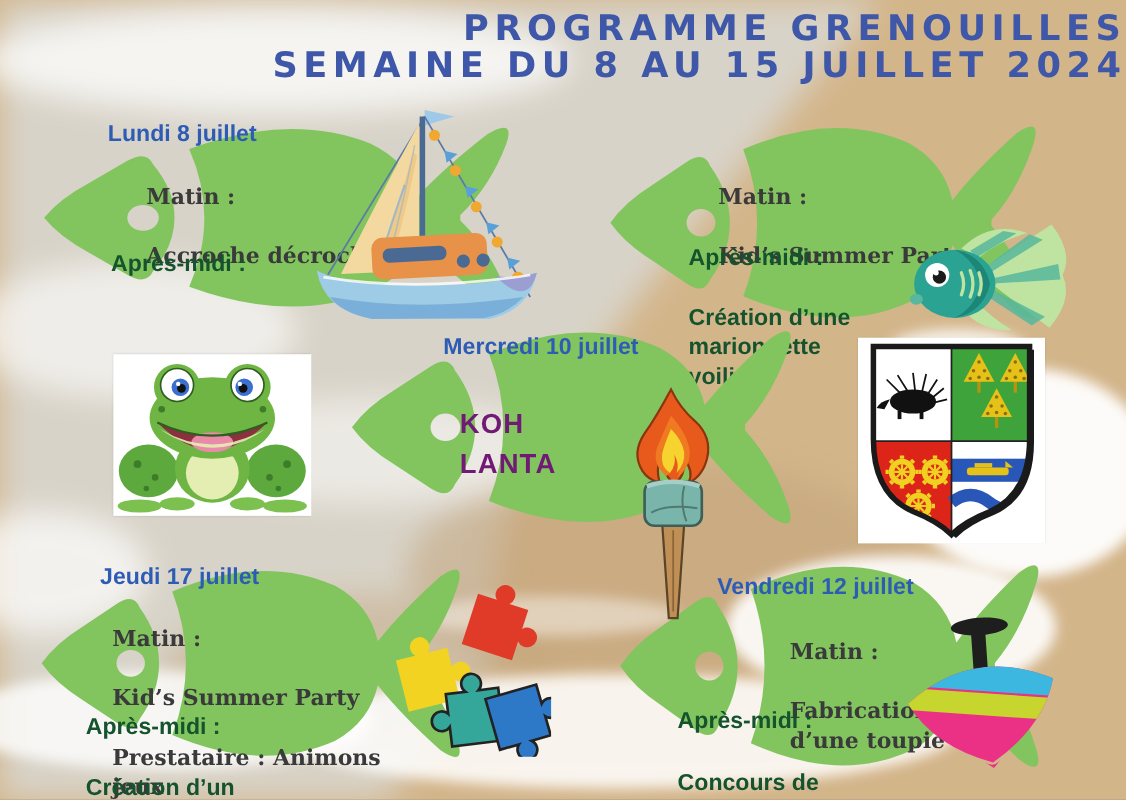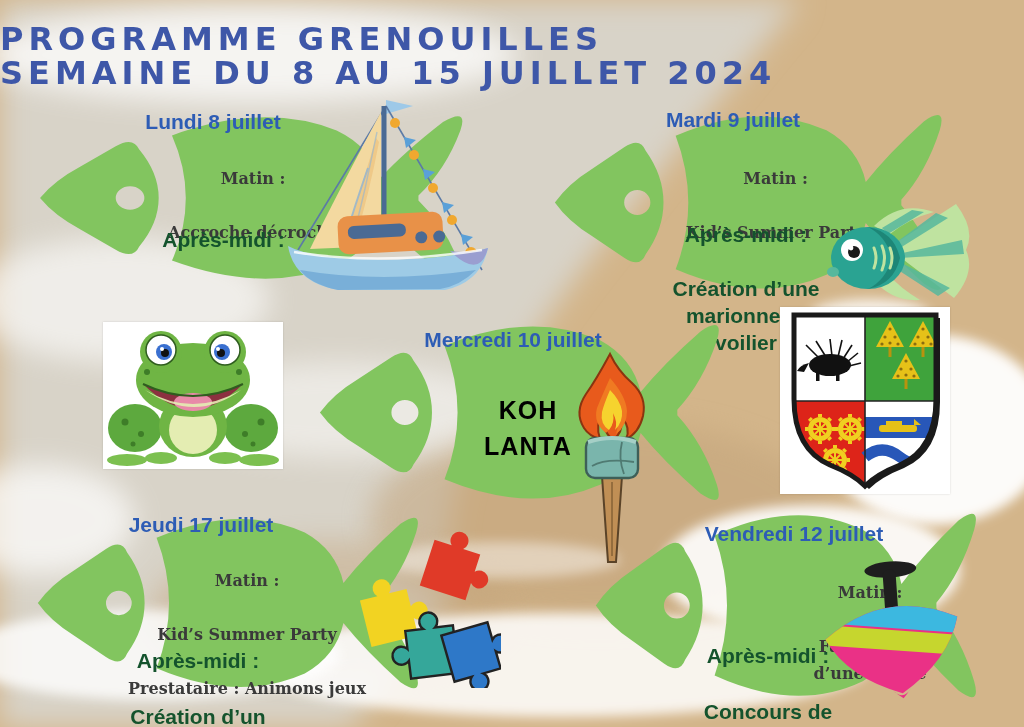--- a/index.html
+++ b/index.html
@@ -1,32 +1,32 @@
 <!DOCTYPE html>
 <html><head>
 <meta charset="utf-8">
 <style>
   html,body{margin:0;padding:0;background:#888;}
   .poster{position:relative;width:1024px;height:727px;overflow:hidden;
           font-family:"Liberation Sans",sans-serif;background:#d3b58a;}
   .abs{position:absolute;}
   svg{display:block;}
   
-  .main-title{left:0;top:22px;width:1024px;text-align:left;z-index:4;
+  .main-title{left:0;top:8px;width:1024px;text-align:right;z-index:4;
               font-family:"DejaVu Sans",sans-serif;font-weight:700;
               font-size:32px;line-height:34px;letter-spacing:5px;color:#3e57a8;}
   
   .fish{z-index:1;}
   .fish svg.shape{position:absolute;left:0;top:0;width:100%;height:100%;}
-  .fish .txt{position:absolute;text-align:center;white-space:pre-line;}
+  .fish .txt{position:absolute;white-space:pre-line;}
   .day-name{font-weight:700;font-size:21px;color:#2d5cb5;}
-  .serif{font-family:"DejaVu Serif",serif;font-weight:600;font-size:16px;
+  .serif{font-family:"DejaVu Serif",serif;font-weight:600;font-size:20px;
          color:#3a3a3a;line-height:27px;}
   .heavy{font-weight:800;font-size:21px;color:#14532d;line-height:28px;}
-  .activity{font-weight:800;font-size:25px;color:#000000;letter-spacing:1px;line-height:36px;}
+  .activity{font-weight:800;font-size:25px;color:#701a75;letter-spacing:1px;line-height:36px;}
   
   .card{background:#fff;z-index:2;box-shadow:0 0 2px rgba(0,0,0,.15);}
   .deco{z-index:3;}
 </style>
 </head>
 <body>
 
 <div class="poster">
 
   <svg class="abs" style="left:0;top:0;z-index:0;" width="1024" height="727" viewBox="0 0 1024 727" preserveAspectRatio="none">
@@ -85,34 +85,33 @@
     </div>
     <div class="txt heavy" style="left:63px;top:96px;width:245px;">
       <div>Après-midi :</div>
     </div>
   </div>
 
   <div class="abs fish" style="left:553px;top:100px;width:412px;height:205px;">
     <svg class="shape" viewBox="0 0 440 230" preserveAspectRatio="none">
         <use href="#fishShape"></use>
       </svg>
-    <div class="txt day-name" style="left:70px;top:8px;width:220px;">Mardi 9 juillet</div>
     <div class="txt serif" style="left:100px;top:38px;width:245px;">
       <div>Matin :</div>
       <div>Kid’s Summer Party</div>
     </div>
     <div class="txt heavy" style="left:73px;top:94px;width:240px;line-height:27px;">
       <div>Après-midi :</div>
       <div>Création d’une
 marionnette
 voilier</div>
     </div>
   </div>
 
-  <div class="abs fish" style="left:318px;top:310px;width:425px;height:205px;">
+  <div class="abs fish" style="left:318px;top:286px;width:425px;height:205px;">
     <svg class="shape" viewBox="0 0 440 230" preserveAspectRatio="none">
         <use href="#fishShape"></use>
       </svg>
     <div class="txt day-name" style="left:85px;top:18px;width:220px;">Mercredi 10 juillet</div>
     <div class="txt activity" style="left:100px;top:82px;width:220px;">KOH
 LANTA</div>
   </div>
 
   <div class="abs fish" style="left:36px;top:503px;width:405px;height:200px;">
     <svg class="shape" viewBox="0 0 440 230" preserveAspectRatio="none">
@@ -124,21 +123,21 @@
       <div>Kid’s Summer Party</div>
       <div>Prestataire : Animons jeux</div>
     </div>
     <div class="txt heavy" style="left:42px;top:116px;width:240px;">
       <div>Après-midi :</div>
       <div>Création d’un
 puzzle</div>
     </div>
   </div>
 
-  <div class="abs fish" style="left:594px;top:498px;width:405px;height:215px;">
+  <div class="abs fish" style="left:562px;top:498px;width:405px;height:215px;">
     <svg class="shape" viewBox="0 0 440 230" preserveAspectRatio="none">
         <use href="#fishShape"></use>
       </svg>
     <div class="txt day-name" style="left:90px;top:24px;width:220px;">Vendredi 12 juillet</div>
     <div class="txt serif" style="left:156px;top:54px;width:240px;">
       <div>Matin :</div>
       <div>Fabrication
 d’une toupie</div>
     </div>
     <div class="txt heavy" style="left:54px;top:116px;width:240px;">

